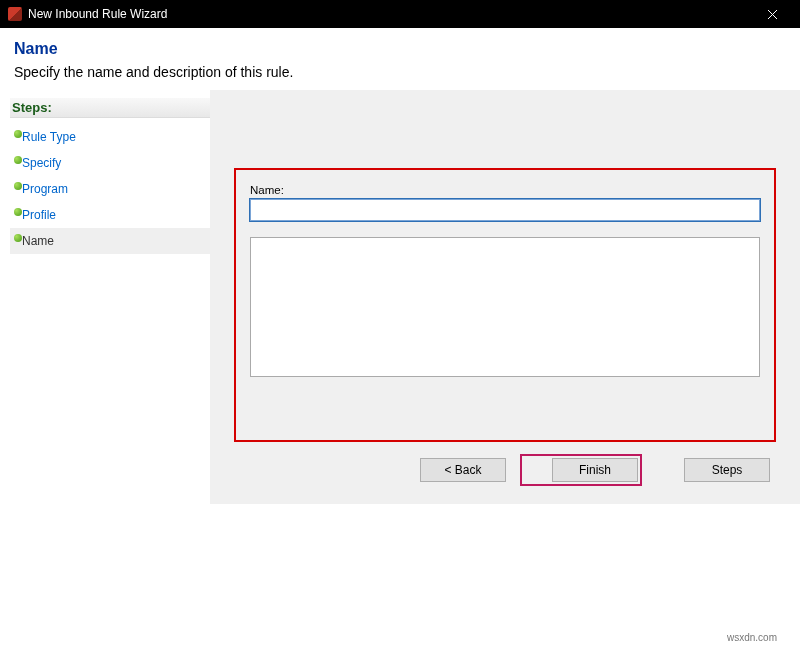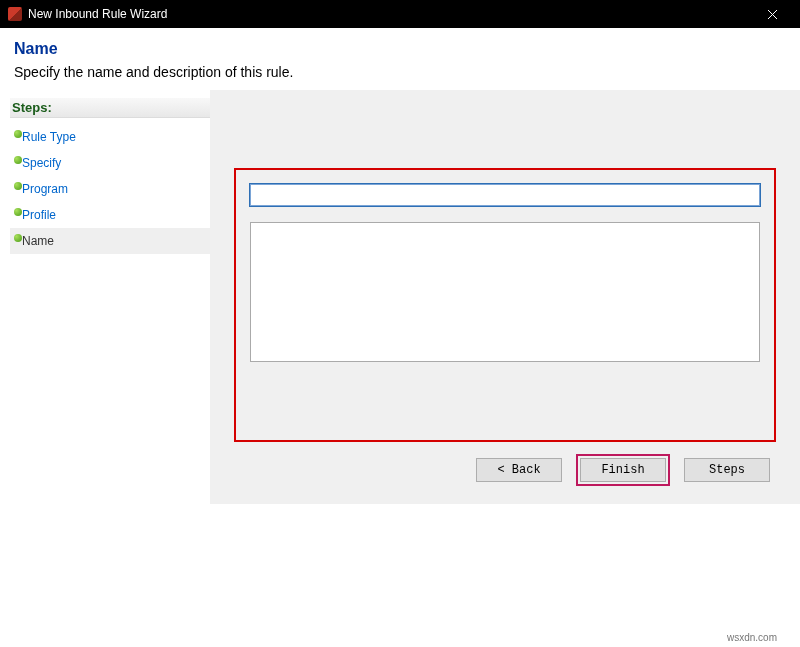--- a/index.html
+++ b/index.html
@@ -131,23 +131,24 @@
     right: 28px;
     display: flex;
     gap: 12px;
     align-items: center;
   }
   .btn {
     width: 86px;
     height: 24px;
     background: #e1e1e1;
     border: 1px solid #adadad;
-    font-family: Liberation Mono, monospace;
+    font-family: Liberation Sans, sans-serif;
     font-size: 12px;
     cursor: default;
+    margin-left: 28px;
   }
   .btn-wrap { padding: 2px; }
   .btn-wrap.hl { border: 2px solid #be185d; }
   .watermark {
     position: absolute;
     bottom: 4px;
     right: 23px;
     font-size: 10px;
     color: #777;
   }
@@ -195,20 +196,21 @@
       <span>Profile</span>
     </div>
     <div class="step current">
       <span class="bullet"></span>
       <span>Name</span>
     </div>
   </div>
 
   <div class="content">
     <div class="highlight-box">
+      <div class="field-label">Name:</div>
       <input type="text" class="name-input" autofocus="" value="" style="">
       <div style="height:14px"></div>
       <textarea class="desc-input" value="" style=""></textarea>
     </div>
 
     <div class="buttons">
       <div class="btn-wrap">
         <button class="btn">&lt; Back</button>
       </div>
       <div class="btn-wrap hl">

